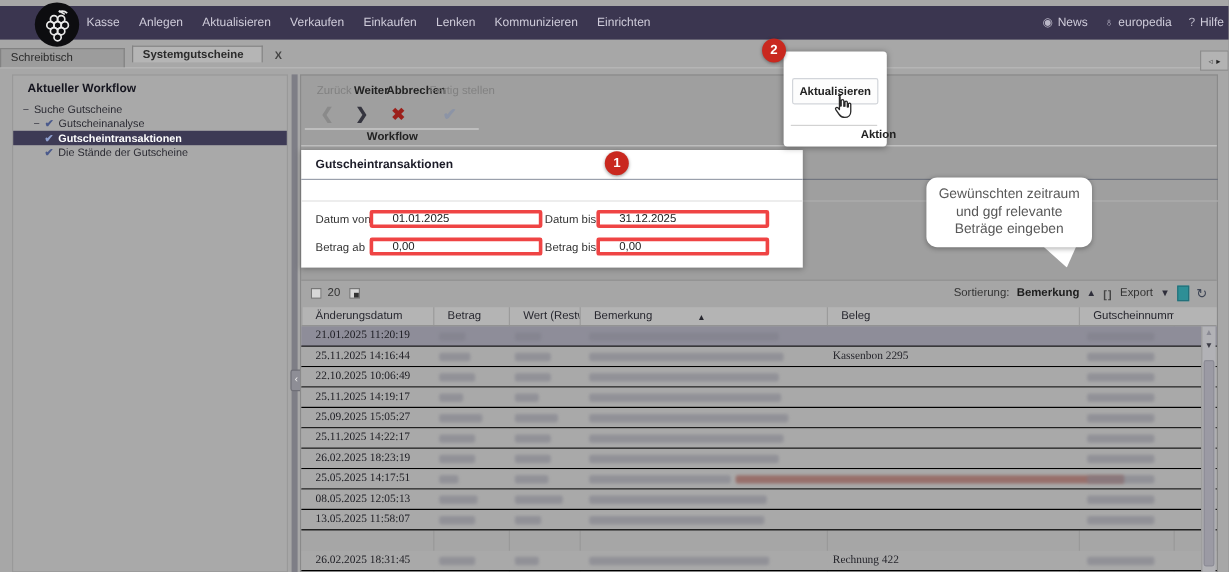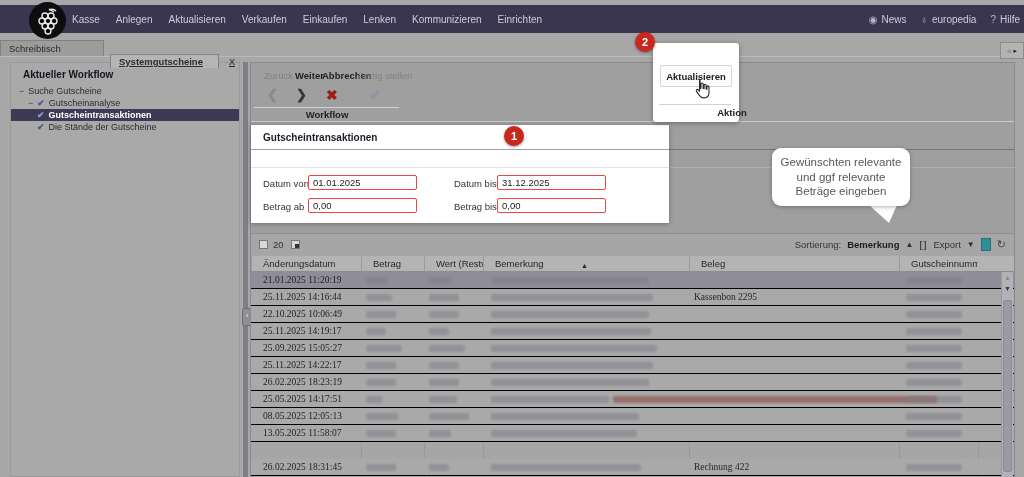--- a/index.html
+++ b/index.html
@@ -13,21 +13,21 @@
   .menu-item{font-size:10px;color:#cfccda;cursor:default;white-space:nowrap;}
   #menu-right{position:absolute;right:4px;top:0;height:28px;display:flex;gap:14px;align-items:center;}
   .menu-right-item{font-size:10px;color:#cfccda;display:flex;align-items:center;gap:4px;white-space:nowrap;}
   .mr-icon{font-size:10px;color:#b9b6c6;}
   
   #tabbar{position:absolute;left:0;top:38px;width:1024px;height:19px;}
   #tabbar .underline{position:absolute;left:0;top:18px;width:1024px;height:1px;background:#b9b9b9;}
   .tab{position:absolute;top:2px;height:16px;display:flex;align-items:center;padding:0 8px;
        font-size:9.5px;border:1px solid #828282;border-bottom:none;background:#9c9c9c;color:#2a2a2a;
        box-sizing:border-box;}
-  .tab.active{top:16px;height:14px;background:#b5b5b5;font-weight:bold;z-index:2;text-decoration:underline;}
+  .tab.active{top:0;height:14px;background:#b5b5b5;font-weight:bold;z-index:2;}
   .tab .close{margin-left:26px;font-size:9px;font-weight:bold;color:#444;}
   #tabscroll{position:absolute;right:0;top:4px;width:22px;height:15px;background:#b3b3b3;border:1px solid #8c8c8c;
              display:flex;align-items:center;justify-content:center;gap:3px;font-size:7px;}
   
   #sidebar{position:absolute;left:10px;top:62px;width:230px;height:415px;background:#a9a9a9;border:1px solid #999;box-sizing:border-box;}
   #sidebar-title{position:absolute;left:12px;top:6px;font-size:10px;font-weight:bold;color:#15151f;}
   #tree{position:absolute;left:0;top:22px;width:228px;}
   .tree-row{position:relative;height:12px;display:flex;align-items:center;font-size:9px;color:#2b2b33;}
   .tree-row .pre{margin-right:4px;color:#3c3c46;font-size:9px;}
   .tree-row .chk{margin-right:4px;color:#4b5a8c;font-size:9px;font-weight:bold;}
@@ -55,22 +55,22 @@
   #hand-cursor{position:absolute;left:38px;top:35px;z-index:7;}
   .step-badge{position:absolute;width:20px;height:20px;border-radius:50%;background:#c9281f;color:#fff;
               font-size:11px;font-weight:bold;display:flex;align-items:center;justify-content:center;
               box-shadow:0 1px 3px rgba(0,0,0,.4);z-index:9;}
   
   #form-panel{position:absolute;left:0;top:62px;width:418px;height:98px;background:#fff;box-shadow:0 1px 5px rgba(0,0,0,.3);z-index:4;}
   #form-title{position:absolute;left:12px;top:7px;font-size:10px;font-weight:bold;color:#1c1c28;}
   #form-panel .hr1{position:absolute;left:0;top:24px;width:418px;height:1px;background:#9aa0ac;}
   #form-panel .hr2{position:absolute;left:0;top:42px;width:418px;height:1px;background:#e2e2e2;}
   .form-label{position:absolute;font-size:9.5px;color:#333;}
-  .form-input{position:absolute;width:109px;height:15px;border:1px solid #ef4444;border-radius:2px;background:#fff;
-              font-size:9.5px;color:#222;padding:0 4px;box-sizing:border-box;font-family:"Liberation Sans",sans-serif;}
+  .form-input{position:absolute;width:144px;height:15px;border:3px solid #ef4444;border-radius:2px;background:#fff;
+              font-size:9.5px;color:#222;padding:0 16px;box-sizing:border-box;font-family:"Liberation Sans",sans-serif;}
   
   #dim-band-line1{position:absolute;left:418px;top:86px;width:346px;height:1px;background:#70747e;}
   #dim-band-line2{position:absolute;left:418px;top:104px;width:346px;height:1px;background:#aeaeae;}
   
   #callout{position:absolute;left:521px;top:85px;width:138px;height:58px;background:#fff;border-radius:9px;
            box-shadow:0 1px 4px rgba(0,0,0,.3);z-index:8;display:flex;flex-direction:column;align-items:center;justify-content:center;}
   #callout .line{font-size:11.5px;color:#585858;line-height:1.3;white-space:nowrap;}
   #callout-tail{position:absolute;left:612px;top:142px;z-index:7;}
   
   #table-panel{position:absolute;left:0;top:170px;width:763px;height:243px;background:#a6a6a6;border-top:1px solid #8f8f8f;overflow:hidden;}
@@ -240,21 +240,21 @@
     <div id="dim-band-line2"></div>
 
     <div class="step-badge" style="left:253px;top:63px;">1</div>
 
     <div id="callout-tail">
       <svg width="34" height="18">
           <polygon points="6,0 34,0 26,18" fill="#ffffff"></polygon>
         </svg>
     </div>
     <div id="callout">
-        <div class="line">Gewünschten relevante</div>
+        <div class="line">Gewünschten zeitraum</div>
         <div class="line">und ggf relevante</div>
         <div class="line">Beträge eingeben</div>
       </div>
 
     <div id="table-panel">
       <div id="tbl-toolbar">
         <div class="mini-box" style="left:8px;"></div>
         <div id="page-size">20</div>
         <div class="mini-box" style="left:40px;">
           <div id="colcfg-corner"></div>

